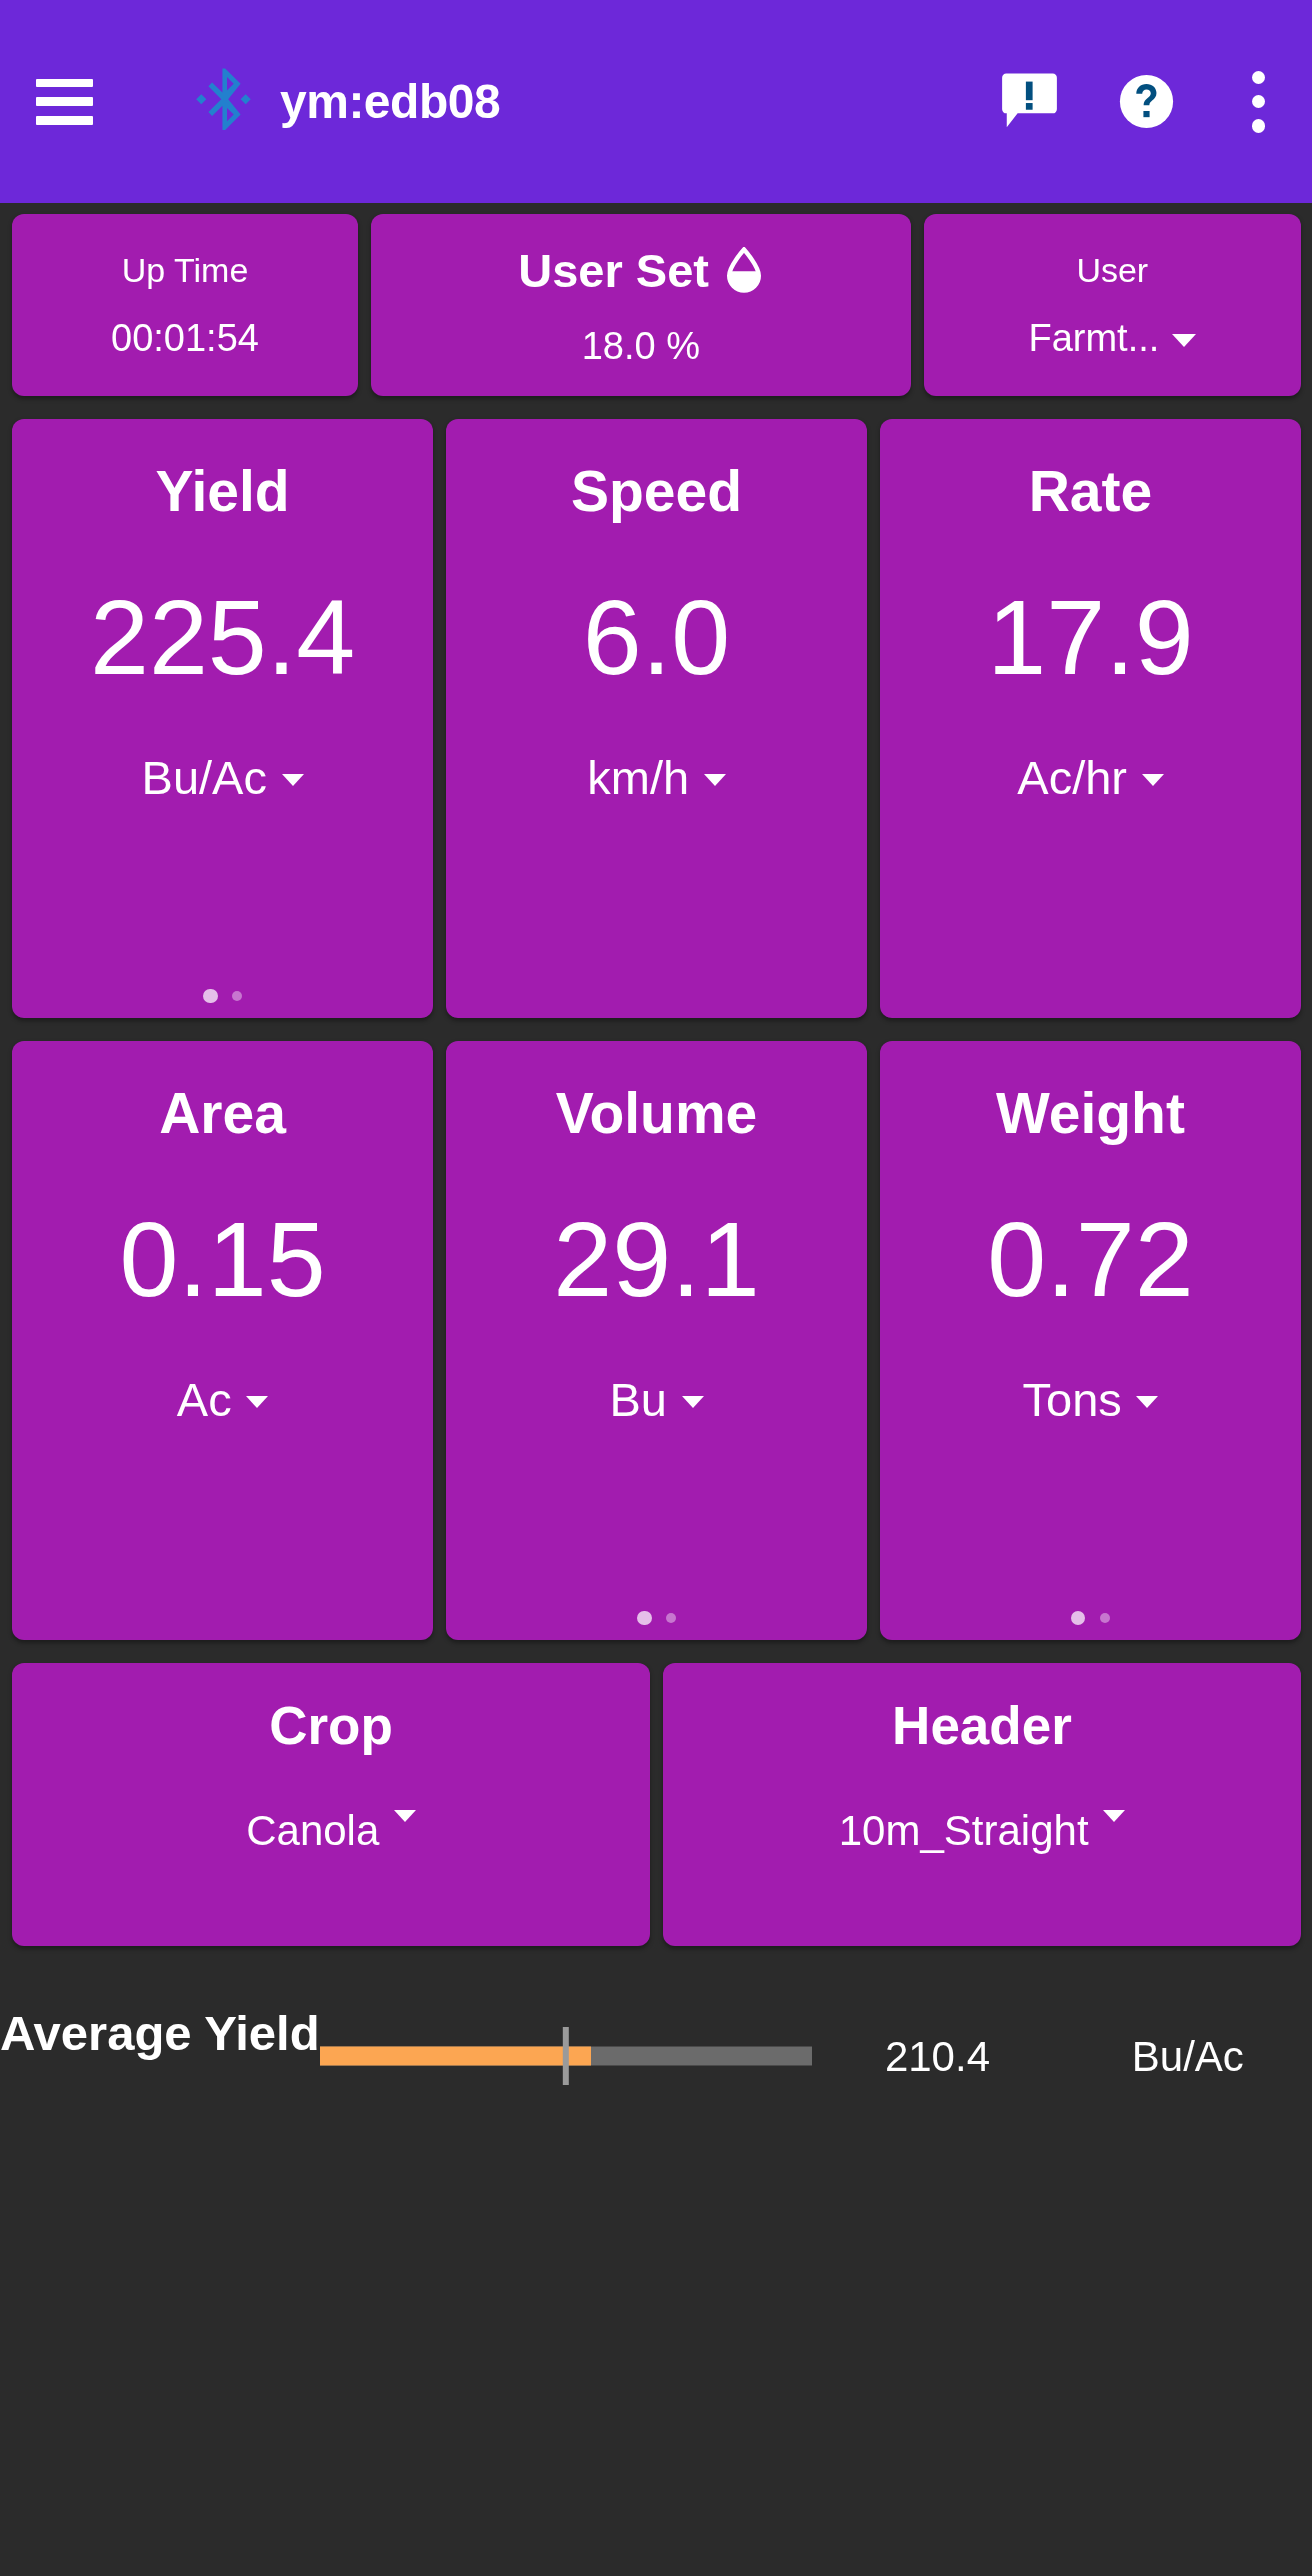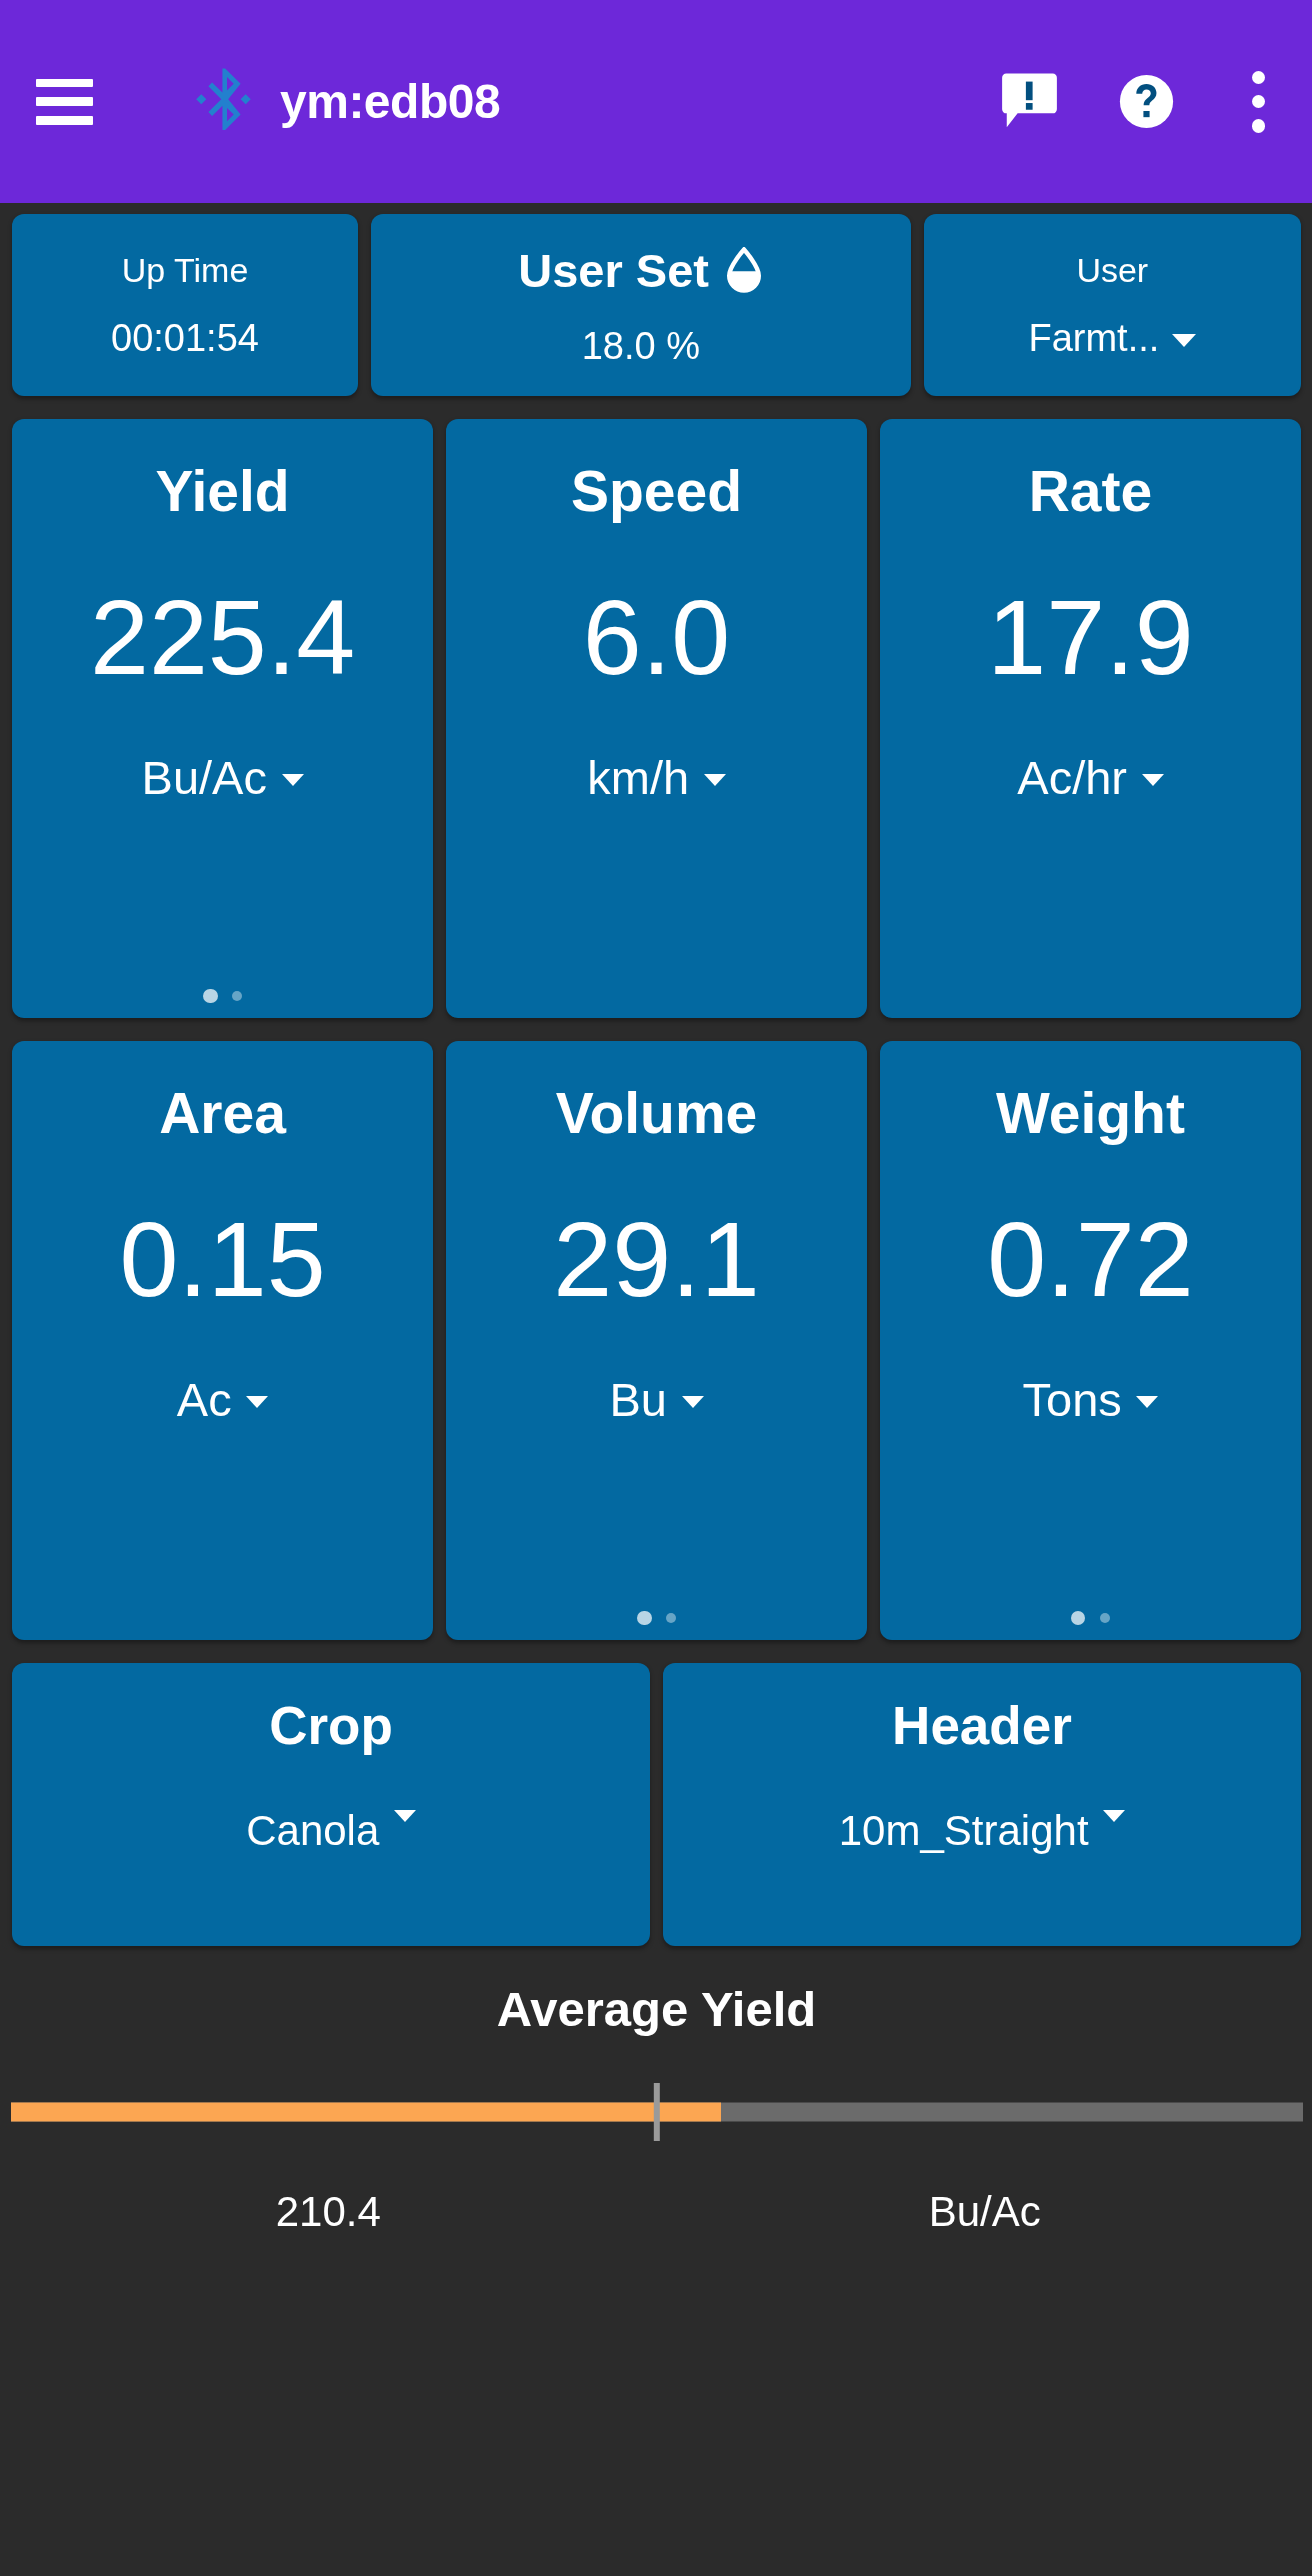--- a/index.html
+++ b/index.html
@@ -88,21 +88,21 @@
     padding: 0;
   }
 
   .row {
     display: flex;
     padding: 0 12px;
     gap: 12.8px;
   }
 
   .card {
-    background: #0369a1;
+    background: #a21caf;
     border-radius: 12px;
     position: relative;
     display: flex;
     flex-direction: column;
     align-items: center;
     box-shadow: 0 2.7px 4.6px rgba(0,0,0,0.35);
   }
 
   
   .row-status { margin-top: 11px; height: 182px; }
@@ -224,21 +224,21 @@
     display: flex;
     align-items: flex-start;
     gap: 14.6px;
     white-space: nowrap;
   }
 
   
   .avg {
     margin-top: 35px;
     display: flex;
-    flex-direction: column;
+    flex-direction: row;
     align-items: center;
     width: 100%;
     justify-content: space-between;
   }
   .avg-title {
     color: #ffffff;
     font-size: 49px;
     font-weight: bold;
     white-space: nowrap;
   }

